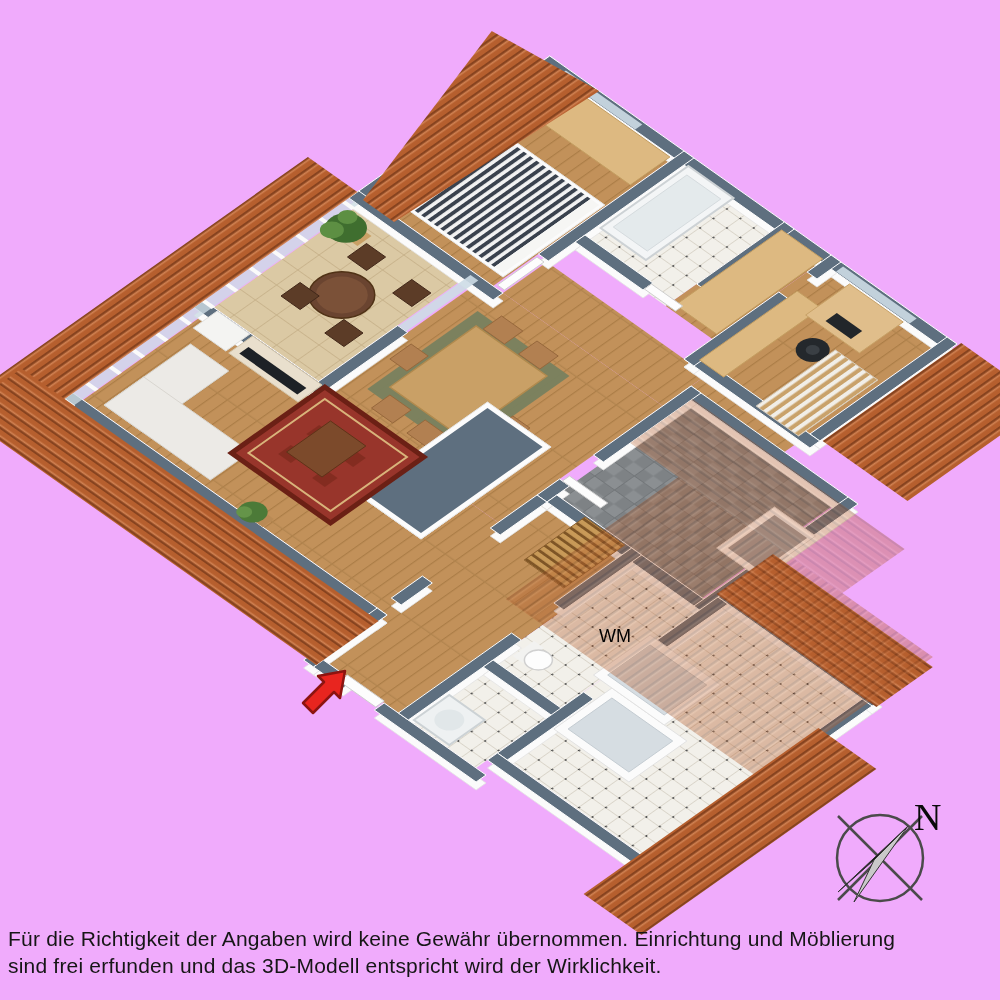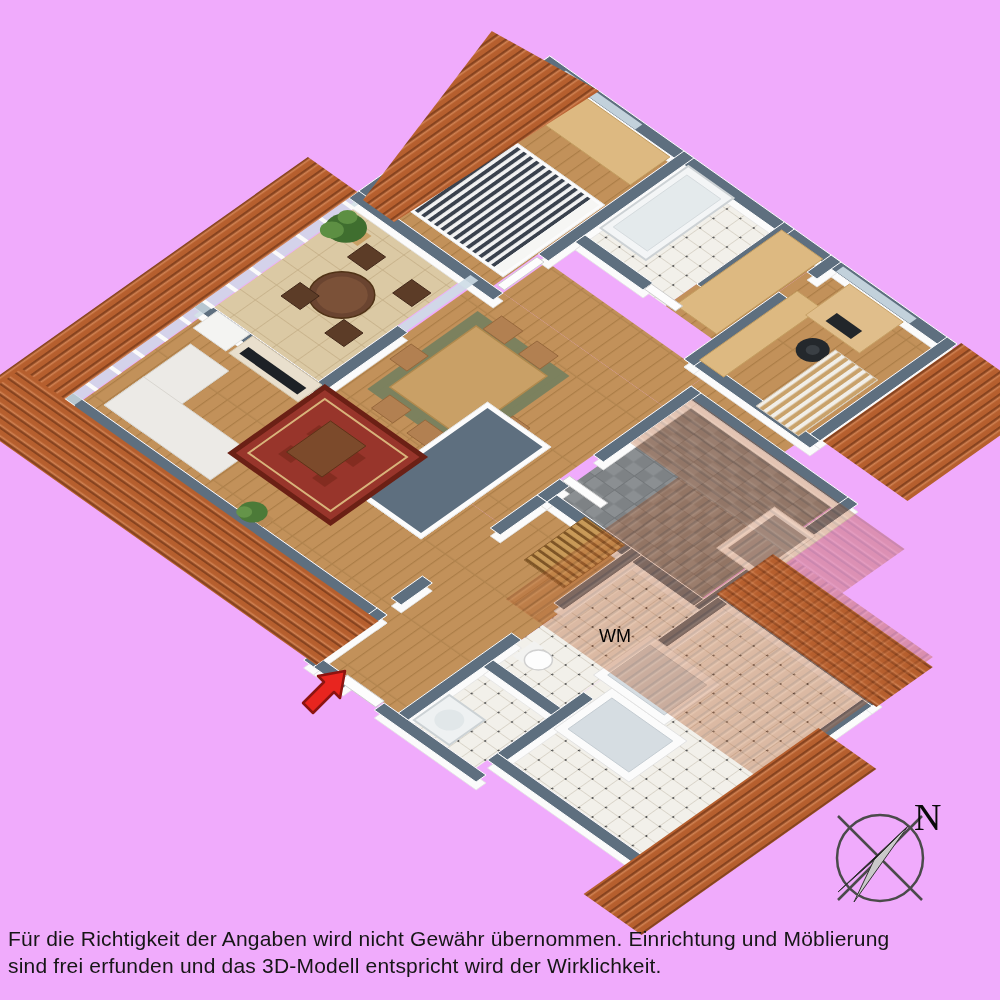--- a/index.html
+++ b/index.html
@@ -253,16 +253,16 @@
         <line x1="838" y1="816" x2="922" y2="900" stroke="#4a4a4a" stroke-width="2.5"></line>
         <line x1="838" y1="900" x2="922" y2="816" stroke="#4a4a4a" stroke-width="2.5"></line>
         <polygon points="908,826 838,892 874,860" fill="#111111" stroke="#333333" stroke-width="1"></polygon>
         <polygon points="908,826 874,860 854,902" fill="#c9c9c9" stroke="#333333" stroke-width="1"></polygon>
         <text x="914" y="830" class="serif" font-size="38" fill="#0a0a0a" style="font-family:'Liberation Serif',serif">N</text>
       </g>
     </g>
   </svg>
 
   <div class="disclaimer">
-    <span>Für die Richtigkeit der Angaben wird nicht Gewähr übernommen. Einrichtung und Möblierung</span>
+    <span>Für die Richtigkeit der Angaben wird keine Gewähr übernommen. Einrichtung und Möblierung</span>
     <span>sind frei erfunden und das 3D-Modell entspricht wird der Wirklichkeit.</span>
   </div>
 </div>
 
 </body></html>

